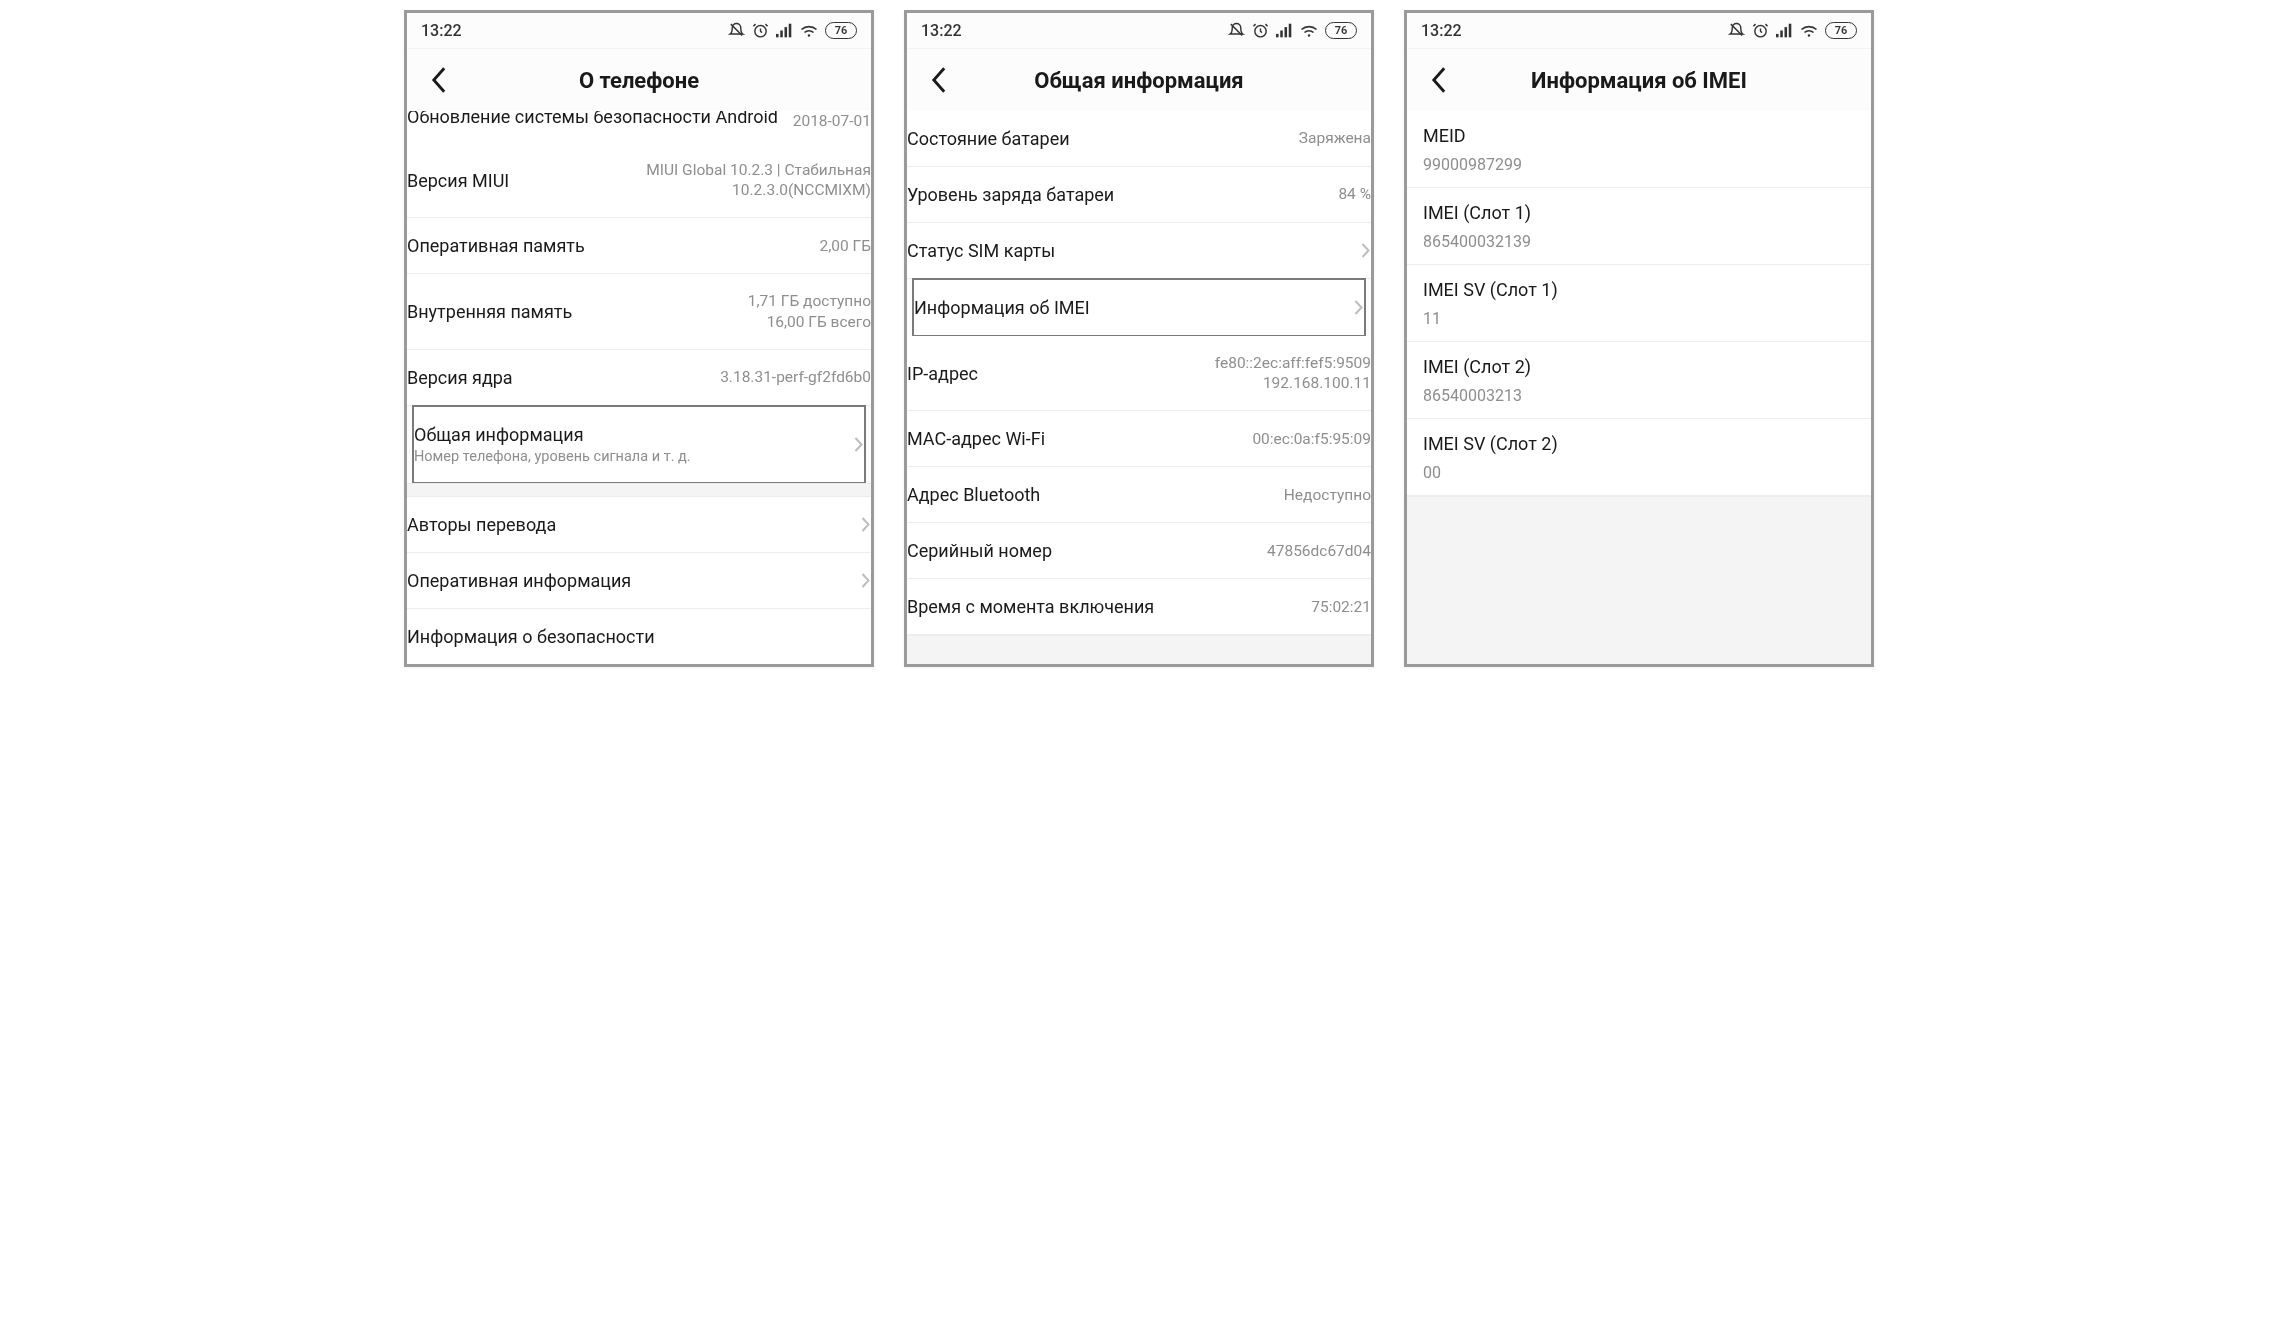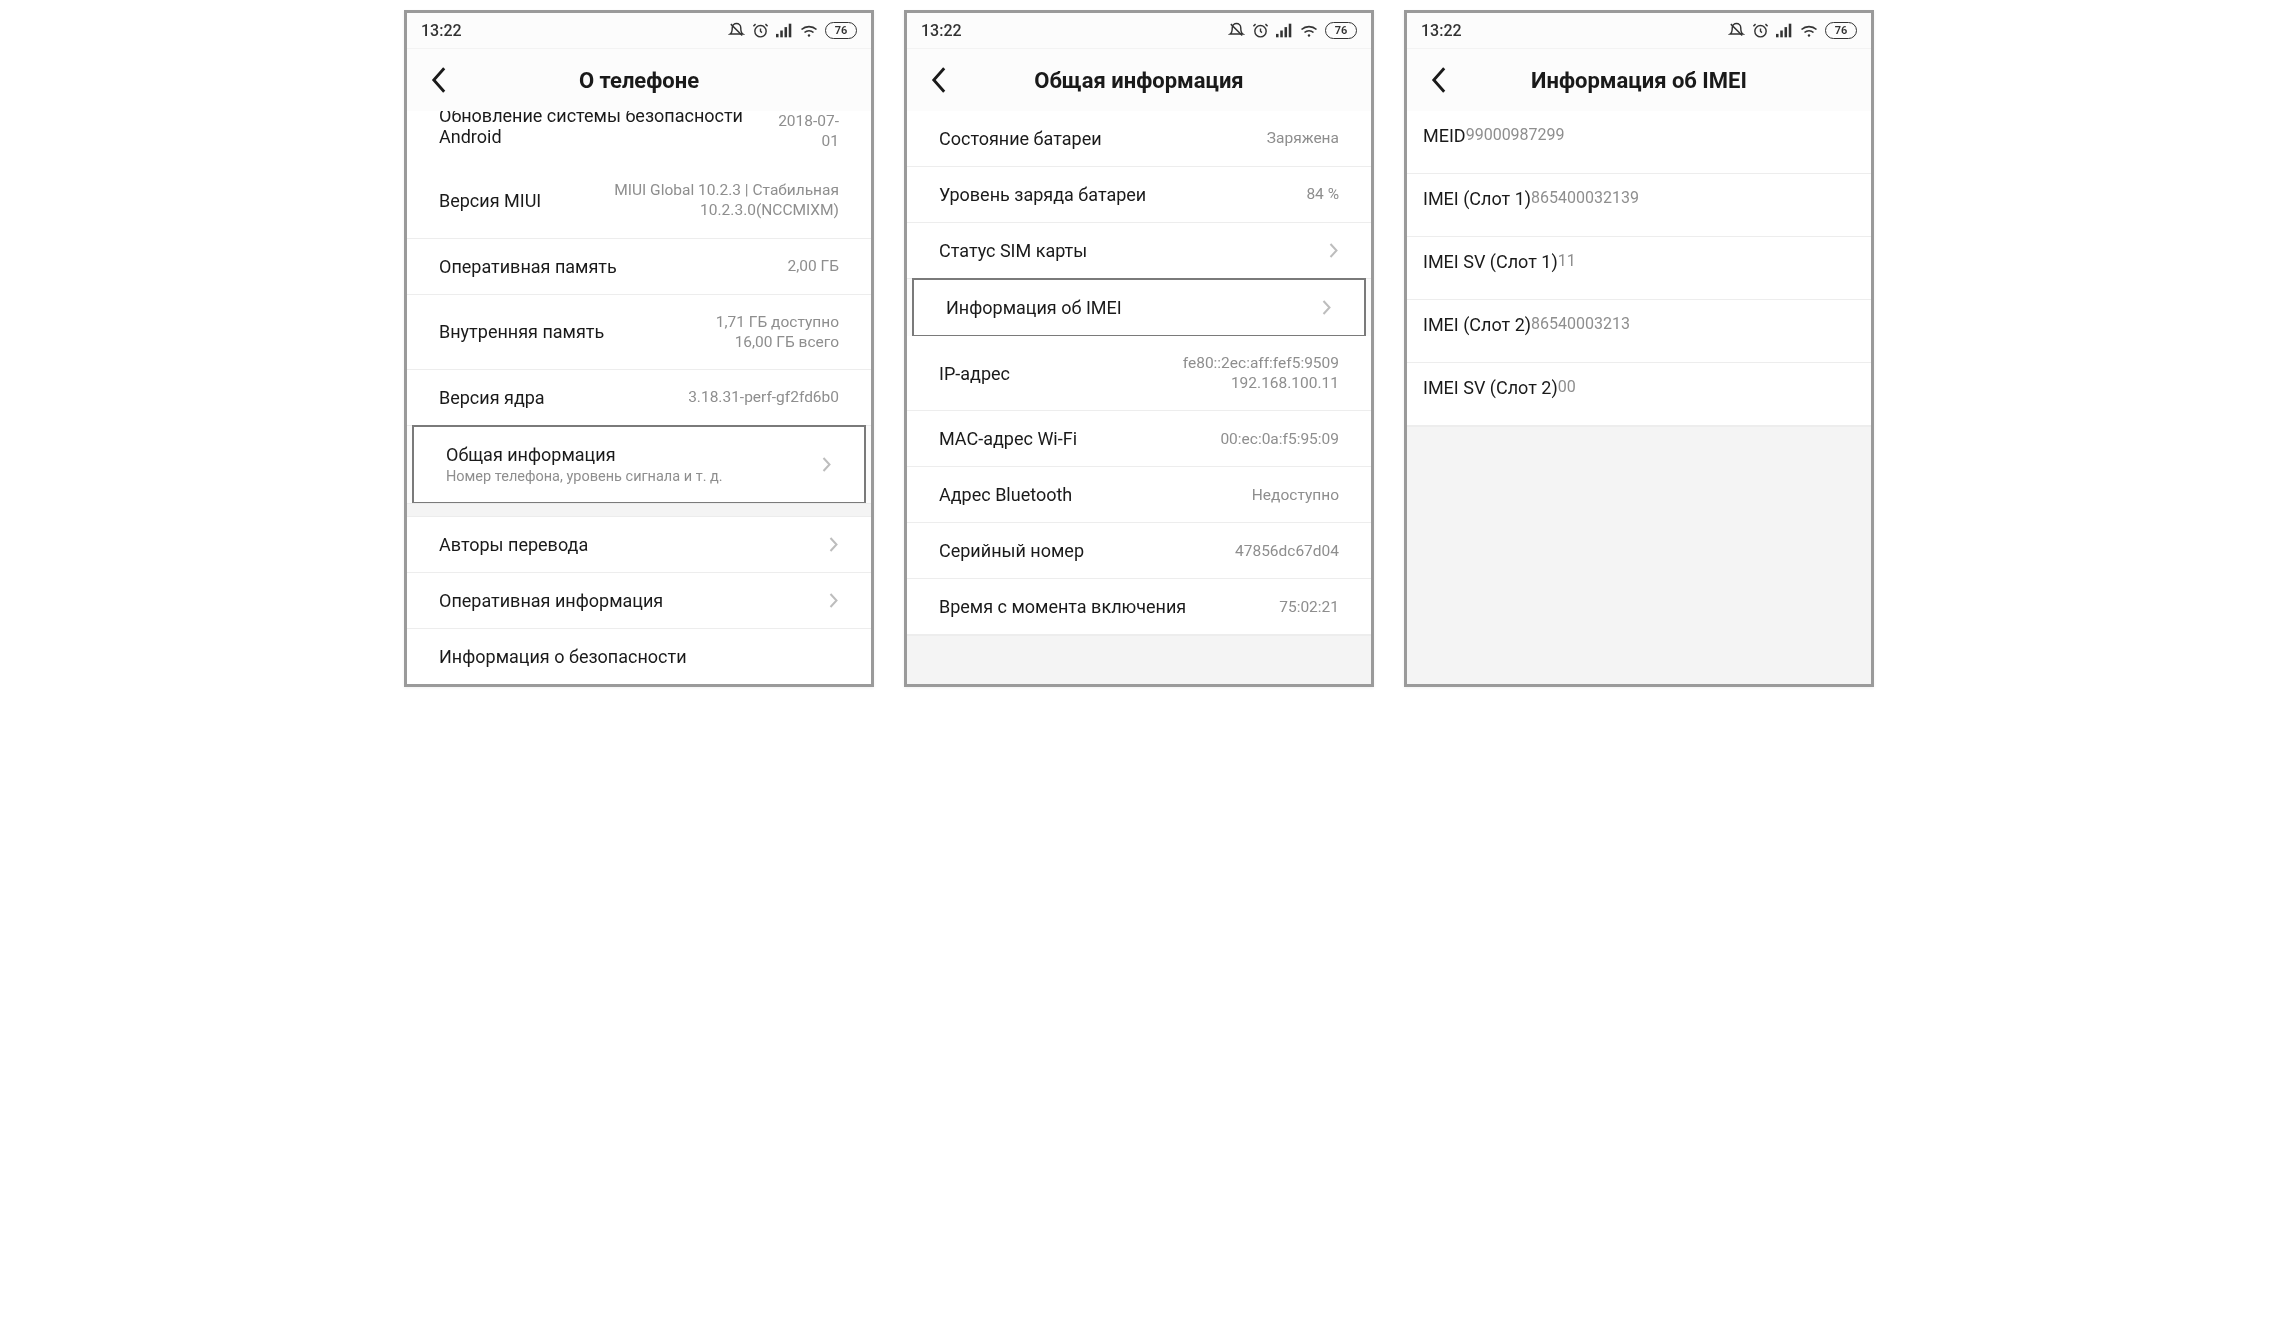--- a/index.html
+++ b/index.html
@@ -7,30 +7,30 @@
     .phone { width: 470px; border: 3px solid #9a9a9a; background: #fcfcfc; display: flex; flex-direction: column; box-shadow: 0 1px 3px rgba(0,0,0,0.06); }
     .status-bar { height: 36px; display: flex; align-items: center; justify-content: space-between; padding: 0 14px; font-size: 16px; color: #333; font-weight: 500; border-bottom: 1px solid #f3f3f3; }
     .status-right { display: flex; align-items: center; gap: 7px; }
     .status-right svg { display: block; }
     .battery-pill { border: 1.5px solid #333; border-radius: 10px; height: 17px; min-width: 32px; display: inline-flex; align-items: center; justify-content: center; font-size: 11px; padding: 0 4px; font-weight: 600; color:#333;}
     .header { display: flex; align-items: center; height: 62px; padding: 0 10px; position: relative; }
     .back-btn { width: 44px; height: 44px; display: flex; align-items: center; justify-content: center; cursor: pointer; }
     .header-title { position:absolute; left:0; right:0; text-align:center; font-size: 22px; font-weight: 700; color: #1a1a1a; pointer-events:none; }
     .list { flex: 1; overflow: hidden; }
     .sep { height: 14px; background: #f4f4f4; border-top:1px solid #ececec; border-bottom:1px solid #ececec; }
-    .row { display: flex; align-items: center; justify-content: space-between; padding: 17px 32px; border-bottom: 1px solid #ededed; background:#fff; gap:14px; }
+    .row { display: flex; align-items: center; justify-content: space-between; padding: 17px 0; border-bottom: 1px solid #ededed; background:#fff; gap:14px; }
     .row:last-child { border-bottom:none; }
     .row-left { display:flex; flex-direction:column; gap:3px; flex-shrink:1; min-width:0; }
     .row-label { font-size: 18px; color: #1a1a1a; }
     .row-sub { font-size: 14.5px; color: #8e8e8e; }
     .row-value { font-size: 15.5px; color: #8e8e8e; text-align:right; line-height:1.3; }
     .chev { width: 10px; flex-shrink:0; }
     .highlight { border: 2.5px solid #7a7a7a; margin: -1px 5px; }
     .fill-grey { flex:1; background:#f4f4f4; border-top:1px solid #ededed; }
-    .stack-row { display:flex; padding: 14px 16px 27px; border-bottom:1px solid #ededed; background:#fff; gap:0; }
+    .stack-row { display:flex; flex-direction:column; padding: 14px 16px 13px; border-bottom:1px solid #ededed; background:#fff; gap:9px; }
     .stack-label { font-size:18px; color:#1a1a1a; }
     .stack-value { font-size:16px; color:#8e8e8e; }
     .cut { overflow: hidden; }
     .phone1-top-cut .row { padding-top:0; padding-bottom:12px; }
     .phone1-top-cut .row-label { font-size:18px; line-height:1.15; margin-top:-8px;}
   </style>
 </head>
 <body>
 
 <div class="phone">

